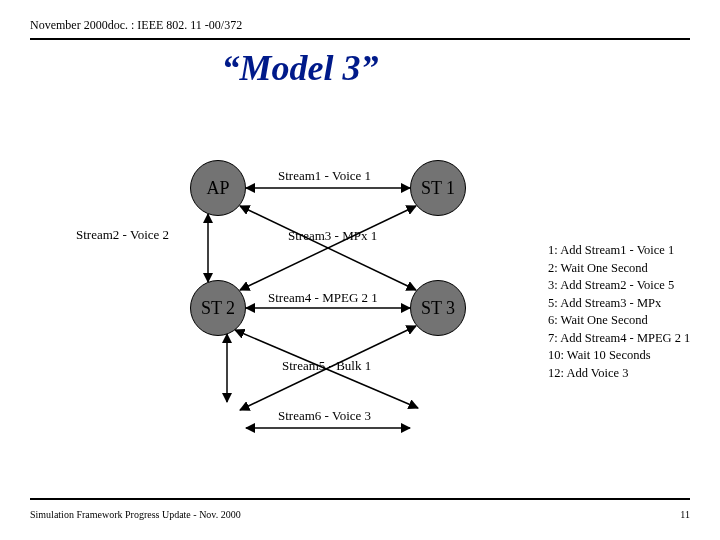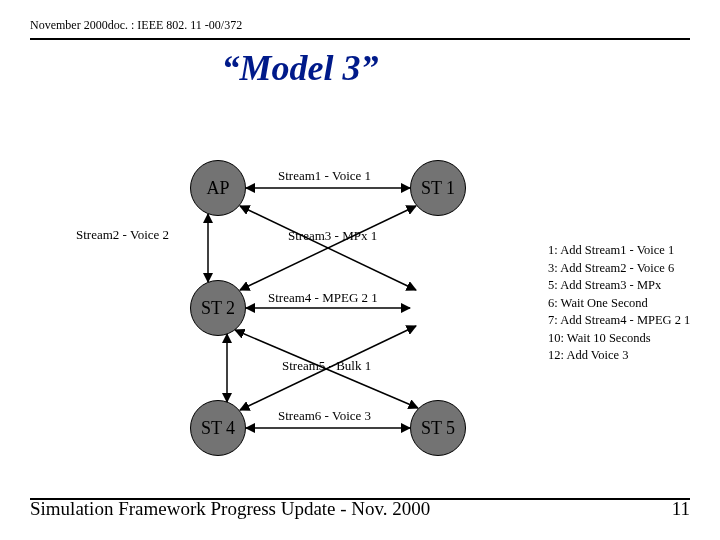--- a/index.html
+++ b/index.html
@@ -87,21 +87,21 @@
     right: 30px;
     border-top: 2px solid #000;
   }
   .footer {
     position: absolute;
     bottom: 20px;
     left: 30px;
     right: 30px;
     display: flex;
     justify-content: space-between;
-    font-size: 19px;
+    font-size: 10px;
     font-family: "Times New Roman", Times, serif;
   }
   svg.arrows {
     position: absolute;
     top: 0; left: 0;
     width: 500px;
     height: 330px;
     overflow: visible;
   }
 </style>
@@ -148,38 +148,36 @@
 
   <div class="node" style="left:160px; top:10px">
       <span>AP</span>
     </div>
   <div class="node" style="left:380px; top:10px">
       <span>ST 1</span>
     </div>
   <div class="node" style="left:160px; top:130px">
       <span>ST 2</span>
     </div>
-  <div class="node" style="left:160px; top:250px">
-      <span>ST 4</span>
-    </div>
-  <div class="node" style="left:380px; top:250px">
-      <span>ST 5</span>
+  <div class="node" style="left:380px; top:130px">
+      <span>ST 3</span>
     </div>
 
   <div class="stream-label" style="left:248px; top:18px">Stream1 - Voice 1</div>
   <div class="stream-label" style="left:46px; top:77px">Stream2 - Voice 2</div>
   <div class="stream-label" style="left:258px; top:78px">Stream3 - MPx 1</div>
   <div class="stream-label" style="left:238px; top:140px">Stream4 - MPEG 2 1</div>
   <div class="stream-label" style="left:252px; top:208px">Stream5 - Bulk 1</div>
   <div class="stream-label" style="left:248px; top:258px">Stream6 - Voice 3</div>
 </div>
 
 <div class="steps">
   <div>1: Add Stream1 - Voice 1</div>
-  <div>3: Add Stream2 - Voice 6</div>
+  <div>2: Wait One Second</div>
+  <div>3: Add Stream2 - Voice 5</div>
   <div>5: Add Stream3 - MPx</div>
   <div>6: Wait One Second</div>
   <div>7: Add Stream4 - MPEG 2 1</div>
   <div>10: Wait 10 Seconds</div>
   <div>12: Add Voice 3</div>
 </div>
 
 <div class="footer-line"></div>
 <div class="footer">
   <span>Simulation Framework Progress Update - Nov. 2000</span>

